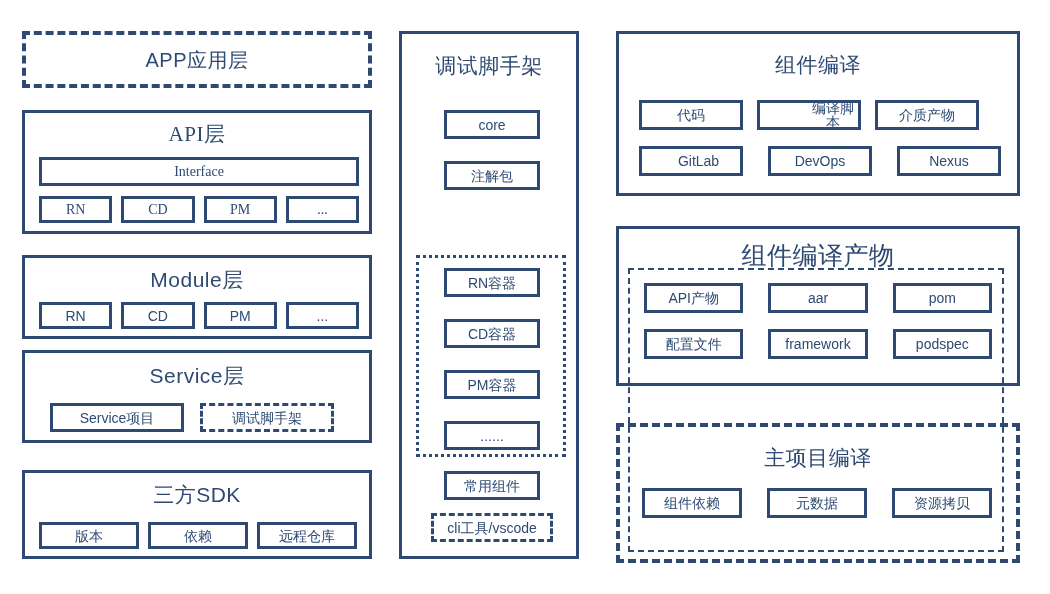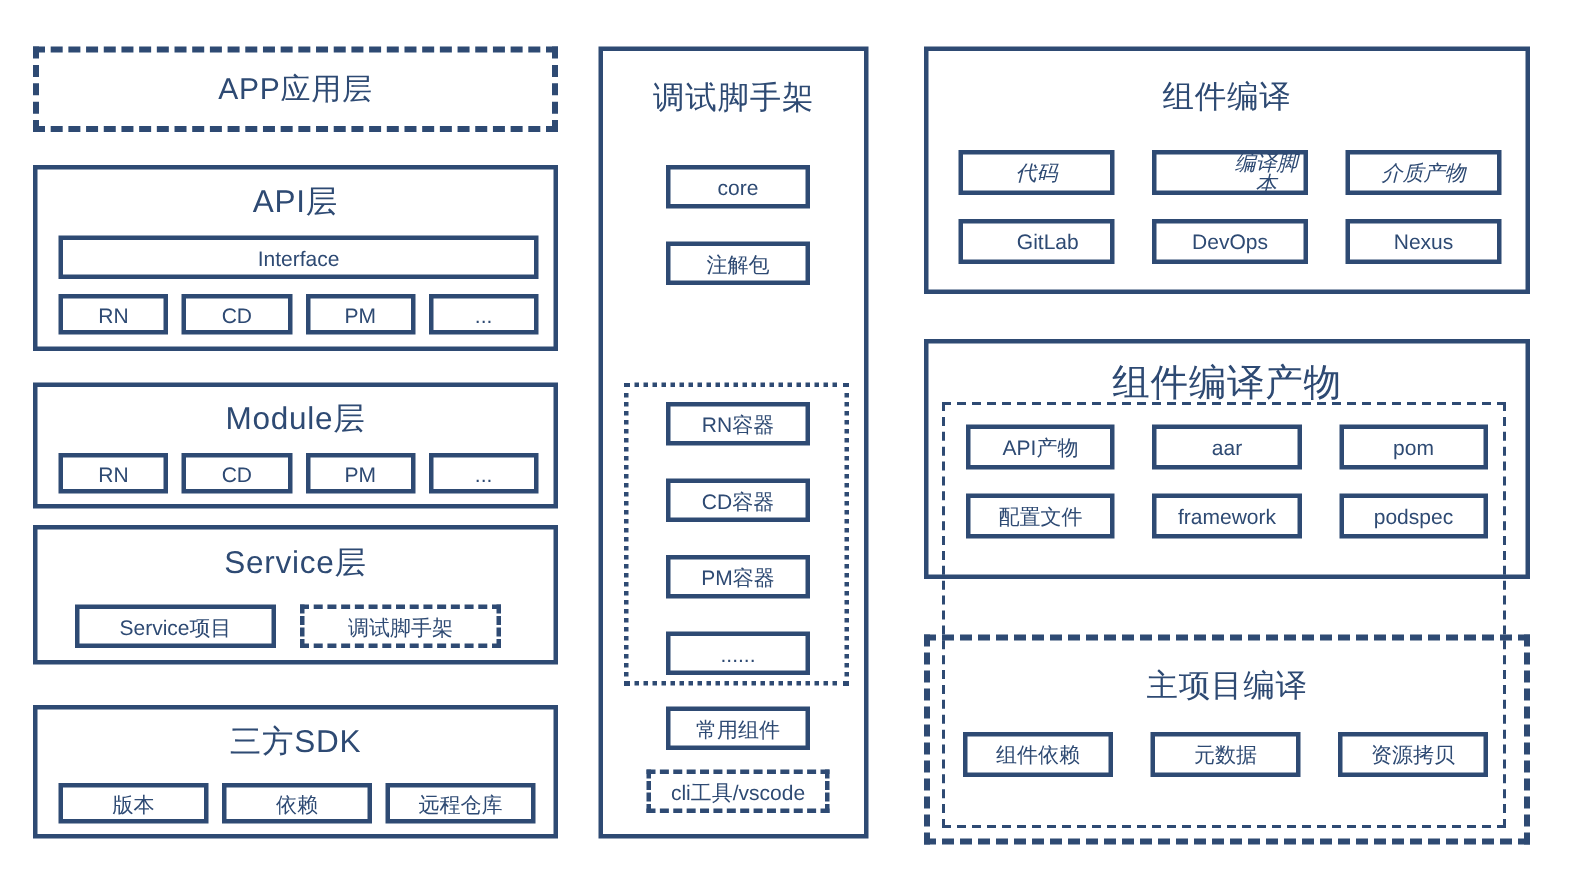--- a/index.html
+++ b/index.html
@@ -74,21 +74,21 @@
 </style>
 </head>
 <body>
 
 <div id="canvas">
 
   <div class="abs dashed-panel" style="left:22px; top:31px; width:350px; height:57px; display:flex; align-items:center; justify-content:center;">
     <div class="panel-title">APP应用层</div>
   </div>
 
-  <div class="abs panel" style="left:22px; top:110px; width:350px; height:124px;">
+  <div class="abs panel" style="left:22px; top:110px; width:350px; height:124px;font-family:Liberation Serif, serif;">
     <div class="panel-title" style="margin-top:11px; font-size:21px;">API层</div>
     <div class="chip" style="position:absolute; left:14px; top:44px; width:320px; height:29px; font-size:14px;">Interface</div>
     <div class="row" style="position:absolute; left:14px; top:83px; width:320px; gap:9px;">
       <div class="chip" style="width:75px; height:27px;">RN</div>
       <div class="chip" style="width:75px; height:27px;">CD</div>
       <div class="chip" style="width:75px; height:27px;">PM</div>
       <div class="chip" style="width:75px; height:27px;">...</div>
     </div>
   </div>
 
@@ -133,21 +133,21 @@
       <div class="chip" style="position:absolute; left:25px; top:163px; width:96px; height:29px;">......</div>
     </div>
 
     <div class="chip" style="position:absolute; left:42px; top:437px; width:96px; height:29px;">常用组件</div>
 
     <div class="chip dashed" style="position:absolute; left:29px; top:479px; width:122px; height:29px; font-size:14px;">cli工具/vscode</div>
   </div>
 
   <div class="abs panel" style="left:616px; top:31px; width:404px; height:165px;">
     <div class="panel-title" style="margin-top:20px; font-size:21px;">组件编译</div>
-    <div class="row" style="position:absolute; left:20px; top:66px; width:364px; gap:25px;font-style:italic;">
+    <div class="row" style="position:absolute; left:20px; top:66px; width:364px; gap:14px;">
       <div class="chip" style="width:104px; height:30px;">代码</div>
       <div class="chip" style="width:104px; height:30px;padding-left:48px;">编译脚本</div>
       <div class="chip" style="width:104px; height:30px;">介质产物</div>
     </div>
     <div class="row" style="position:absolute; left:20px; top:112px; width:364px; gap:25px;">
       <div class="chip" style="width:104px; height:30px;padding-left:15px;">GitLab</div>
       <div class="chip" style="width:104px; height:30px;">DevOps</div>
       <div class="chip" style="width:104px; height:30px;">Nexus</div>
     </div>
   </div>

